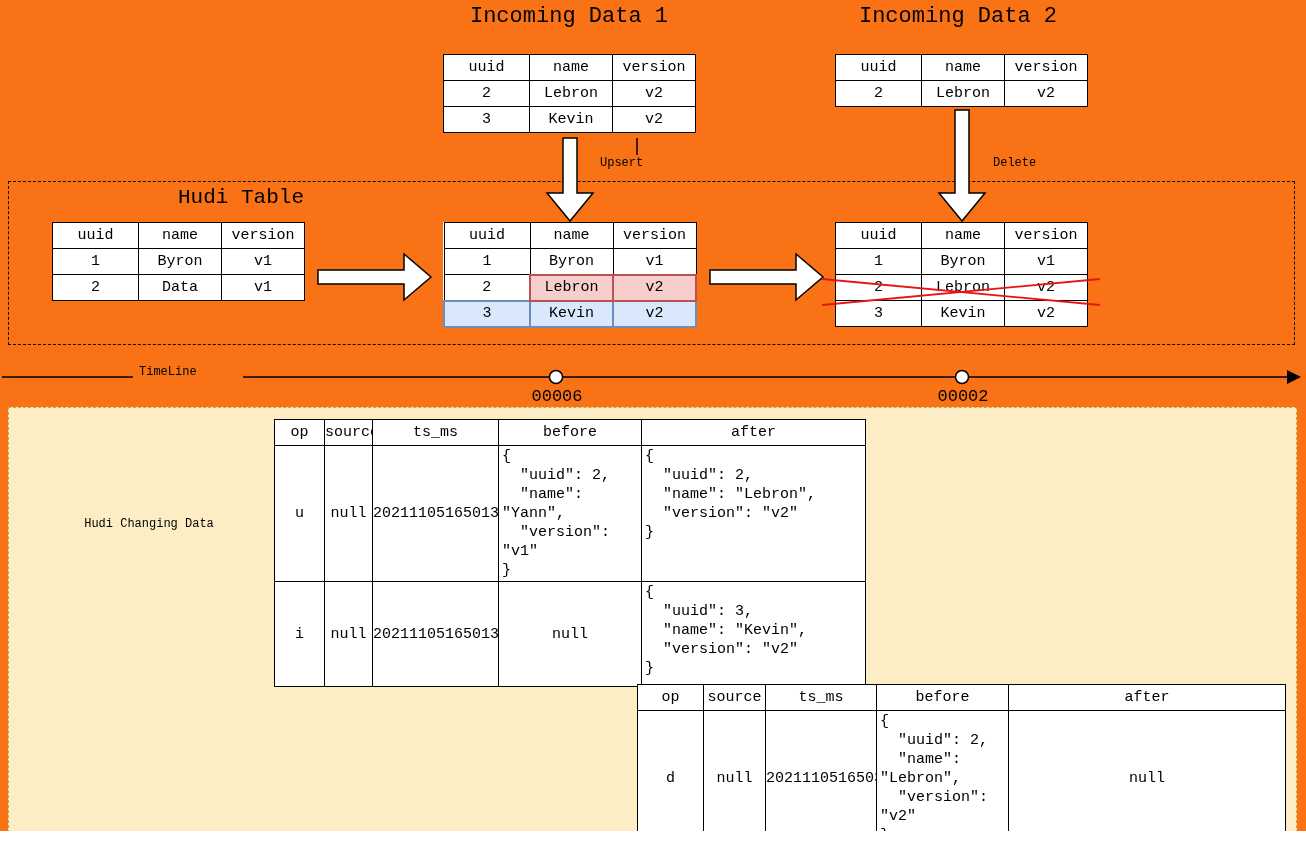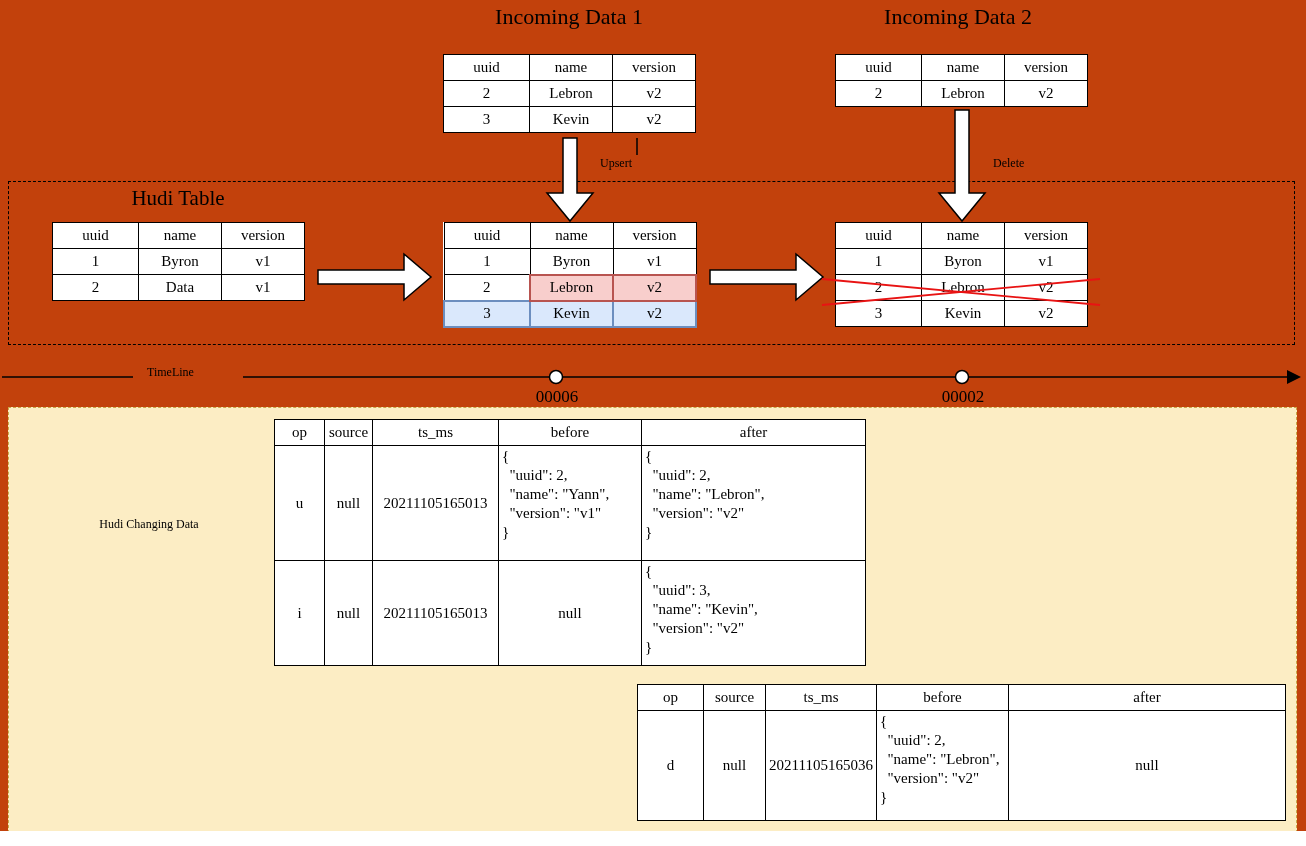--- a/index.html
+++ b/index.html
@@ -1,18 +1,18 @@
 <!DOCTYPE html>
 <html><head>
 <meta charset="utf-8">
 <style>
   html,body { margin:0; padding:0; background:#fff; }
   .canvas {
-    position:relative; width:1306px; height:831px; background:#c2410c;
-    font-family:Liberation Serif, serif; color:#000; overflow:hidden;
+    position:relative; width:1306px; height:831px; background:#f97316;
+    font-family:Liberation Mono, monospace; color:#000; overflow:hidden;
   }
   .label { position:absolute; white-space:nowrap; }
   .tcenter { text-align:center; }
 
   
   table.dtable {
     position:absolute; border-collapse:collapse; table-layout:fixed;
     background:#fff; font-size:15px;
   }
   .dtable th, .dtable td {
@@ -41,21 +41,21 @@
     position:absolute; left:8px; top:407px; width:1287px; height:429px;
     border:1.5px dashed #c8a648; background:#fcedc4;
   }
 
   .overlay {
     position:absolute; left:0; top:0; width:1306px; height:846px;
     pointer-events:none; z-index:20;
   }
 
   .title1 { font-size:22px; }
-  .title2 { font-size:21px; }
+  .title2 { font-size:21px;text-align:right; }
   .title3 { font-size:12px; }
   .commit { font-size:17px; }
 </style>
 </head>
 <body>
 
 <div class="canvas">
 
   <div class="label title1 tcenter" style="left:443px;top:4px;width:252px;">Incoming Data 1</div>
   <div class="label title1 tcenter" style="left:832px;top:4px;width:252px;">Incoming Data 2</div>
@@ -189,21 +189,21 @@
       <td>v2</td>
     </tr>
     <tr>
       <td>3</td>
       <td>Kevin</td>
       <td>v2</td>
     </tr>
   </tbody>
     </table>
 
-  <div class="label title3" style="left:139px;top:365px;margin-left:8px;">TimeLine</div>
+  <div class="label title3" style="left:139px;top:365px;">TimeLine</div>
   <div class="label commit tcenter" style="left:507px;top:387px;width:100px;">00006</div>
   <div class="label commit tcenter" style="left:913px;top:387px;width:100px;">00002</div>
 
   <div class="changing-box"></div>
   <div class="label title3 tcenter" style="left:19px;top:517px;width:260px;">Hudi Changing Data</div>
 
   <table class="dtable cdc" style="left:274px;top:419px;width:591px;">
     <colgroup>
       <col style="width:50px">
         <col style="width:48px">

